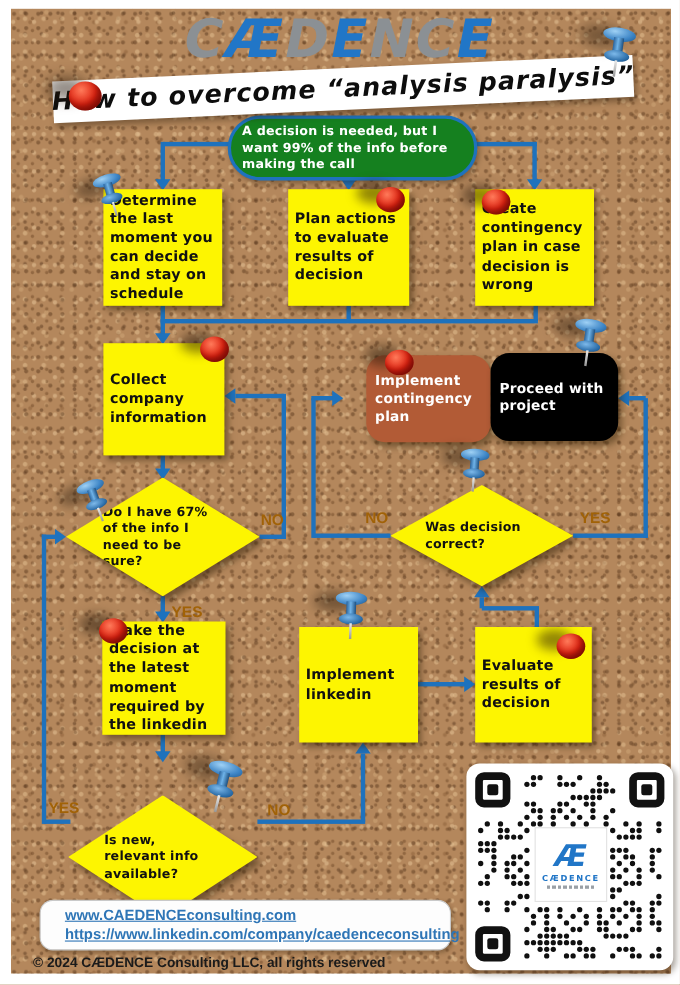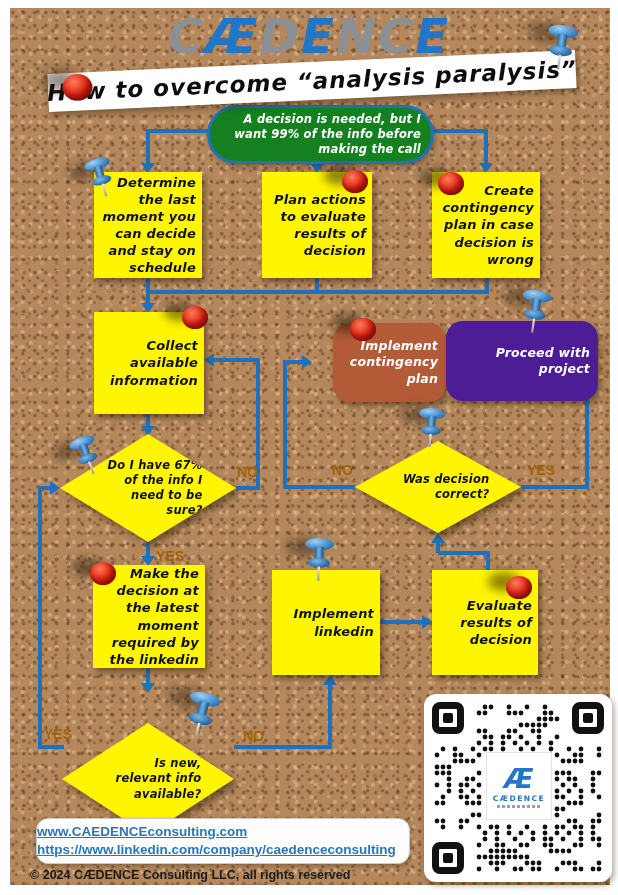--- a/index.html
+++ b/index.html
@@ -19,36 +19,36 @@
   
   .logo{position:absolute;left:0;top:12px;width:100%;text-align:center;z-index:2;
         font-size:48px;font-weight:bold;font-style:italic;letter-spacing:2px;line-height:1;}
   .lg{color:#8b9094;} .lb{color:#2176c7;}
   
   .banner{position:absolute;left:48px;top:62px;width:528px;height:38px;background:#fff;
           transform:rotate(-2.6deg);z-index:3;box-shadow:2px 4px 6px rgba(40,25,8,.4);
           display:flex;align-items:center;justify-content:center;}
   .banner span{font-size:23px;font-weight:bold;font-style:italic;color:#0d0d0d;letter-spacing:1px;white-space:nowrap;}
   
-  .ntext{font-style:italic;font-weight:600;text-align:right;line-height:1.32;letter-spacing:.2px;}
+  .ntext{font-weight:600;text-align:left;line-height:1.32;letter-spacing:.2px;}
   
   .oval{position:absolute;left:207px;top:105px;width:221px;height:53px;border-radius:30px;
         background:#15801f;border:3px solid #1e72bd;z-index:2;box-shadow:2px 3px 5px rgba(40,25,8,.35);
         display:flex;align-items:center;justify-content:center;}
   .oval .ntext{color:#fff;font-size:11.5px;padding:0 10px;}
   
   .sticky{position:absolute;background:#fdf501;z-index:2;box-shadow:3px 4px 6px rgba(46,30,5,.5);
           display:flex;align-items:center;justify-content:center;}
   .sticky .ntext{color:#111;font-size:13px;padding:4px 6px;}
   
   .rbox{position:absolute;border-radius:17px;z-index:2;box-shadow:3px 4px 6px rgba(46,30,5,.45);
         display:flex;align-items:center;justify-content:center;}
   .rbox .ntext{color:#fff;font-size:12.5px;padding:0 8px;}
   .brown{background:#b25b36;margin-left:21px;}
-  .green{background:#4c1d95;padding-left:36px;}
+  .green{background:#000000;}
   
   .diamond{position:absolute;z-index:2;filter:drop-shadow(4px 5px 3px rgba(46,30,5,.5));}
   .dshape{width:100%;height:100%;background:#fdf501;display:flex;align-items:center;justify-content:center;
           clip-path:polygon(50% 0,100% 50%,50% 100%,0 50%);}
   .dshape .ntext{color:#111;font-size:11.5px;width:62%;}
   
   .ln{position:absolute;background:#1e72bd;z-index:1;}
   .arr{position:absolute;width:0;height:0;z-index:1;}
   .arr.down{border-left:7px solid transparent;border-right:7px solid transparent;border-top:10px solid #1e72bd;}
   .arr.up{border-left:7px solid transparent;border-right:7px solid transparent;border-bottom:10px solid #1e72bd;}
@@ -69,21 +69,21 @@
               background:linear-gradient(#ececec,#979797);}
   .pin-red{position:absolute;width:32px;height:26px;z-index:6;}
   .pin-red::before{content:"";position:absolute;left:-12px;top:-4px;width:32px;height:19px;border-radius:50%;
                    background:rgba(35,22,8,.5);filter:blur(5px);}
   .pin-red::after{content:"";position:absolute;right:0;top:0;width:26px;height:23px;border-radius:50%;
                   background:radial-gradient(circle at 38% 30%,#ff7a5a,#e02613 50%,#8c1105 92%);
                   box-shadow:inset -3px -4px 6px rgba(90,0,0,.55);}
   
   .linkbox{position:absolute;left:36px;top:818px;width:374px;height:46px;background:#fdfdfd;
            border:1px solid #c9c9c9;border-radius:12px;z-index:2;box-shadow:1px 2px 4px rgba(40,25,8,.3);
-           display:flex;flex-direction:column;justify-content:center;box-sizing:border-box;}
+           display:flex;flex-direction:column;justify-content:center;padding-left:22px;box-sizing:border-box;}
   .linkbox a{font-family:"Liberation Sans",sans-serif;font-size:13.5px;font-weight:600;color:#2e75b6;
              text-decoration:underline;line-height:1.35;}
   .copyright{position:absolute;left:30px;top:868px;z-index:2;font-family:"Liberation Sans",sans-serif;
              font-size:12.5px;font-weight:600;color:#1b1b1b;}
   
   .qr{position:absolute;left:424px;top:694px;width:188px;height:188px;background:#fff;border-radius:12px;
       z-index:4;box-shadow:2px 3px 6px rgba(40,25,8,.4);}
   .finder{position:absolute;width:32px;height:32px;border:7px solid #111;border-radius:8px;box-sizing:border-box;}
   .finder i{position:absolute;left:4px;top:4px;width:10px;height:10px;background:#111;border-radius:2px;display:block;}
   .qr svg{position:absolute;left:10px;top:10px;}
@@ -157,21 +157,21 @@
   <div class="sticky" style="left:94px;top:172px;width:108px;height:106px">
     <div class="ntext">Determine the last moment you can decide and stay on schedule</div>
   </div>
   <div class="sticky" style="left:262px;top:172px;width:110px;height:106px">
     <div class="ntext">Plan actions to evaluate results of decision</div>
   </div>
   <div class="sticky" style="left:432px;top:172px;width:108px;height:106px">
     <div class="ntext">Create contingency plan in case decision is wrong</div>
   </div>
   <div class="sticky" style="left:94px;top:312px;width:110px;height:102px">
-    <div class="ntext">Collect available information</div>
+    <div class="ntext">Collect company information</div>
   </div>
 
   <div class="rbox brown" style="left:312px;top:323px;width:113px;height:79px">
     <div class="ntext">Implement contingency plan</div>
   </div>
   <div class="rbox green" style="left:446px;top:321px;width:116px;height:80px">
     <div class="ntext">Proceed with project</div>
   </div>
 
   <div class="diamond" style="left:60px;top:434px;width:176px;height:108px">

